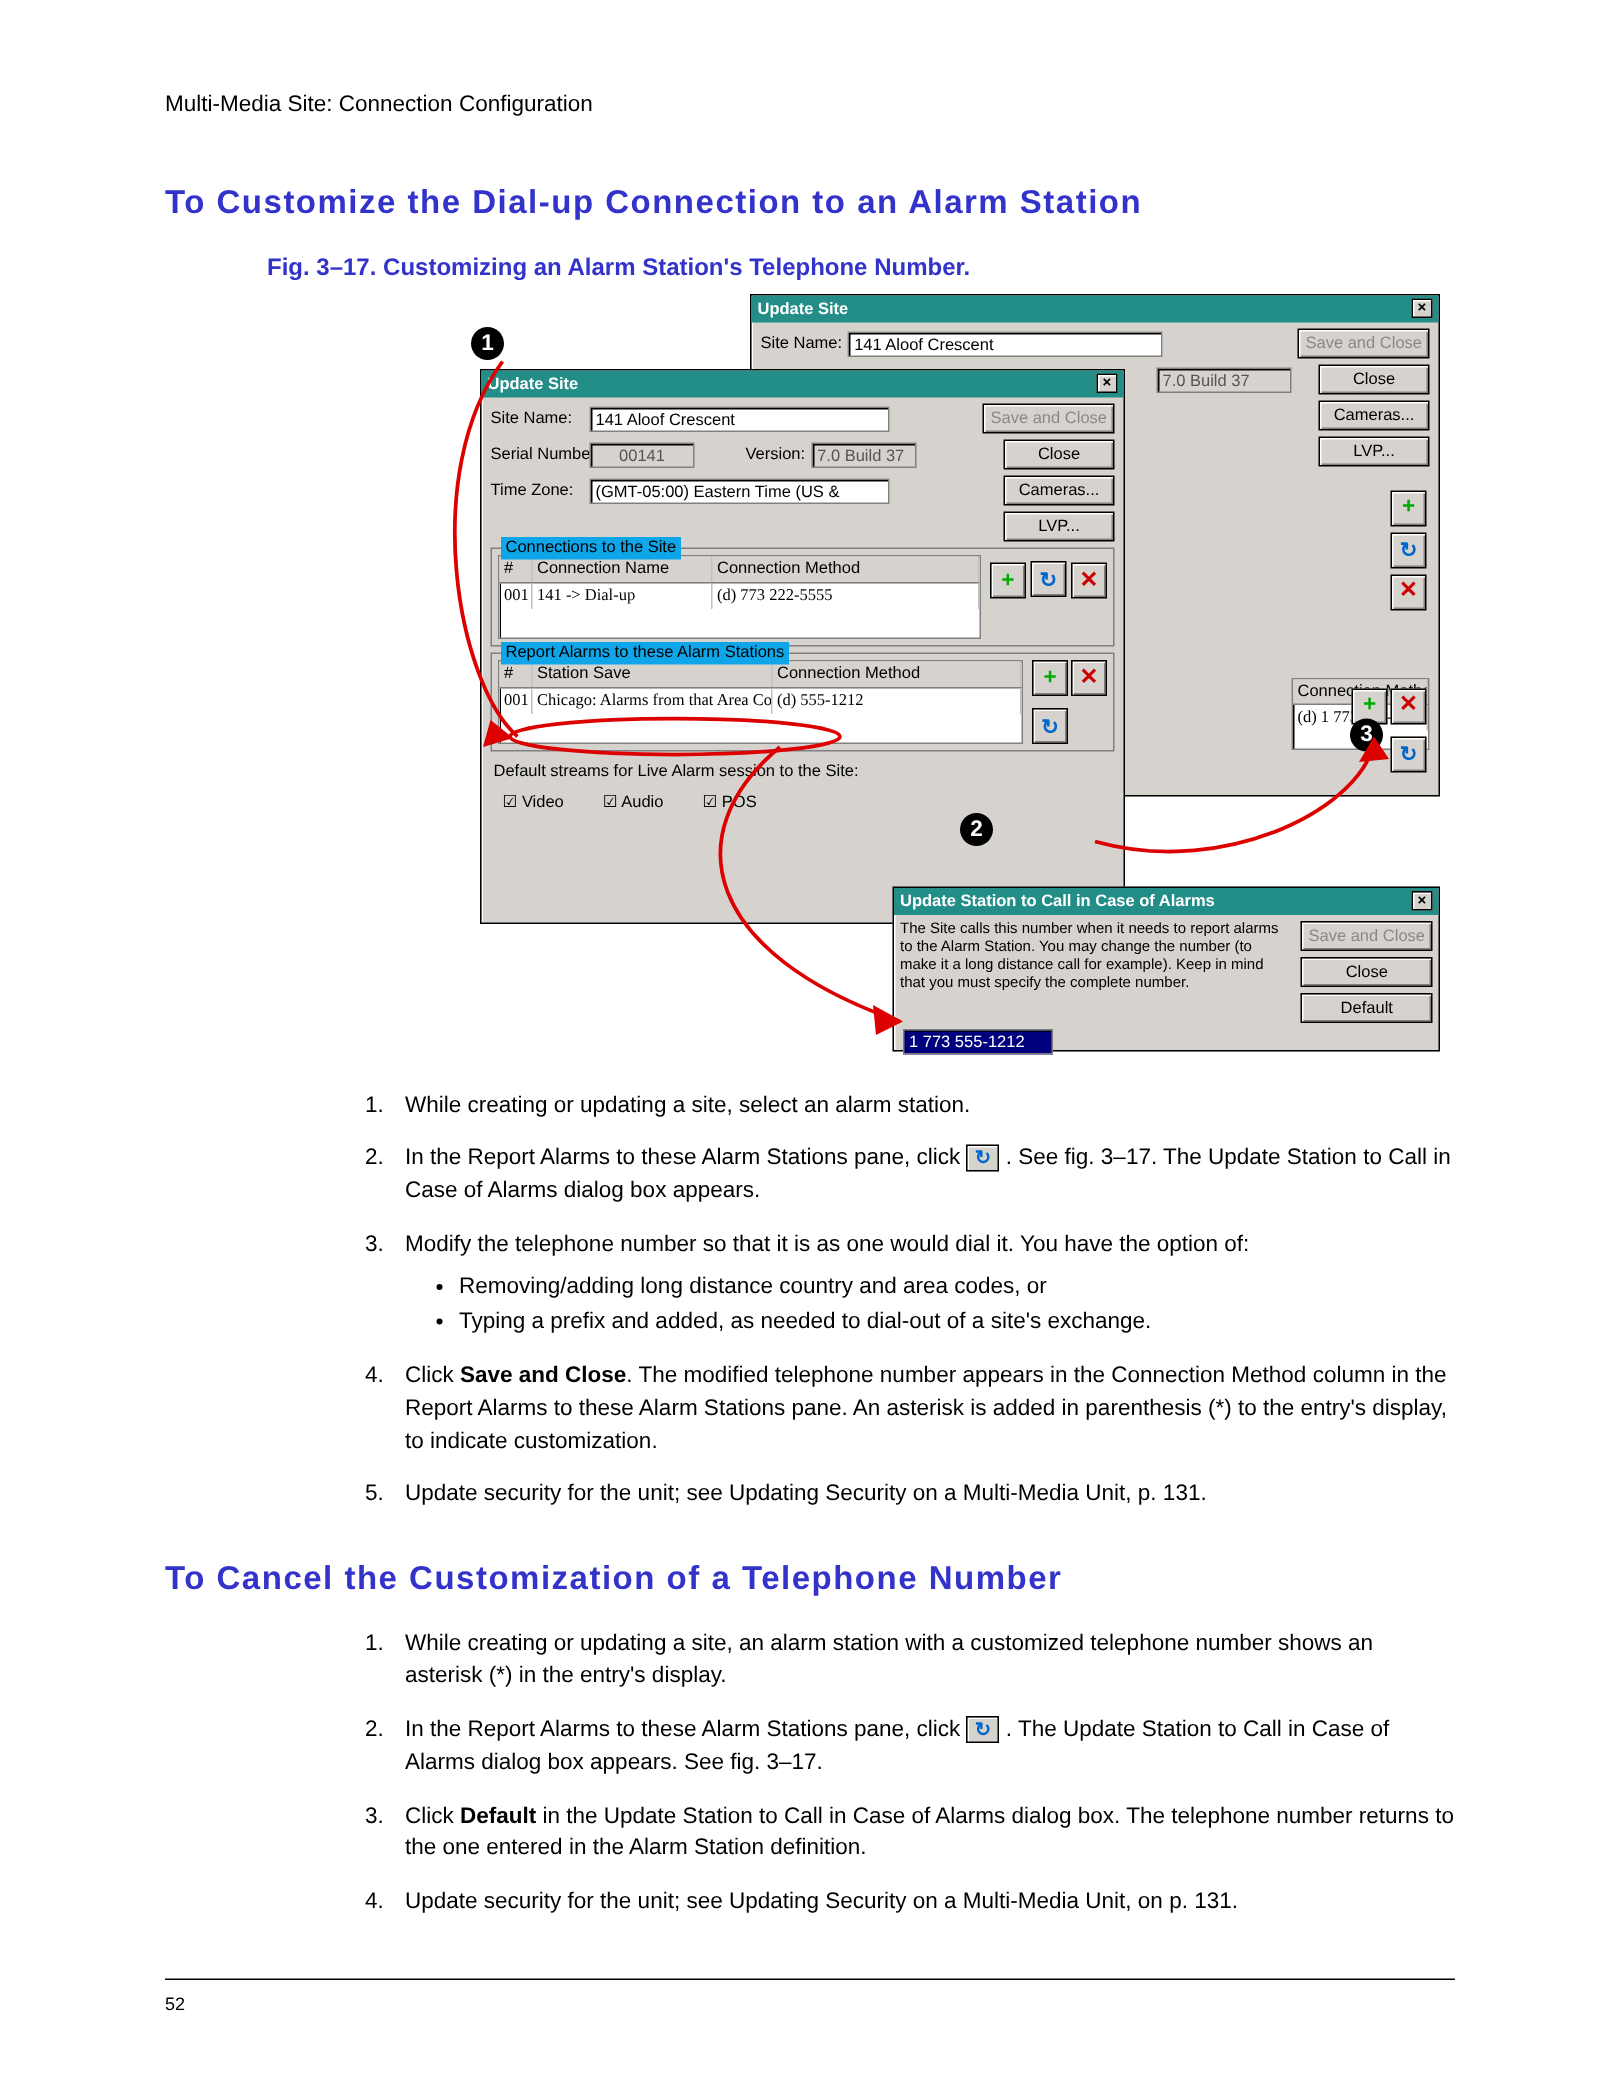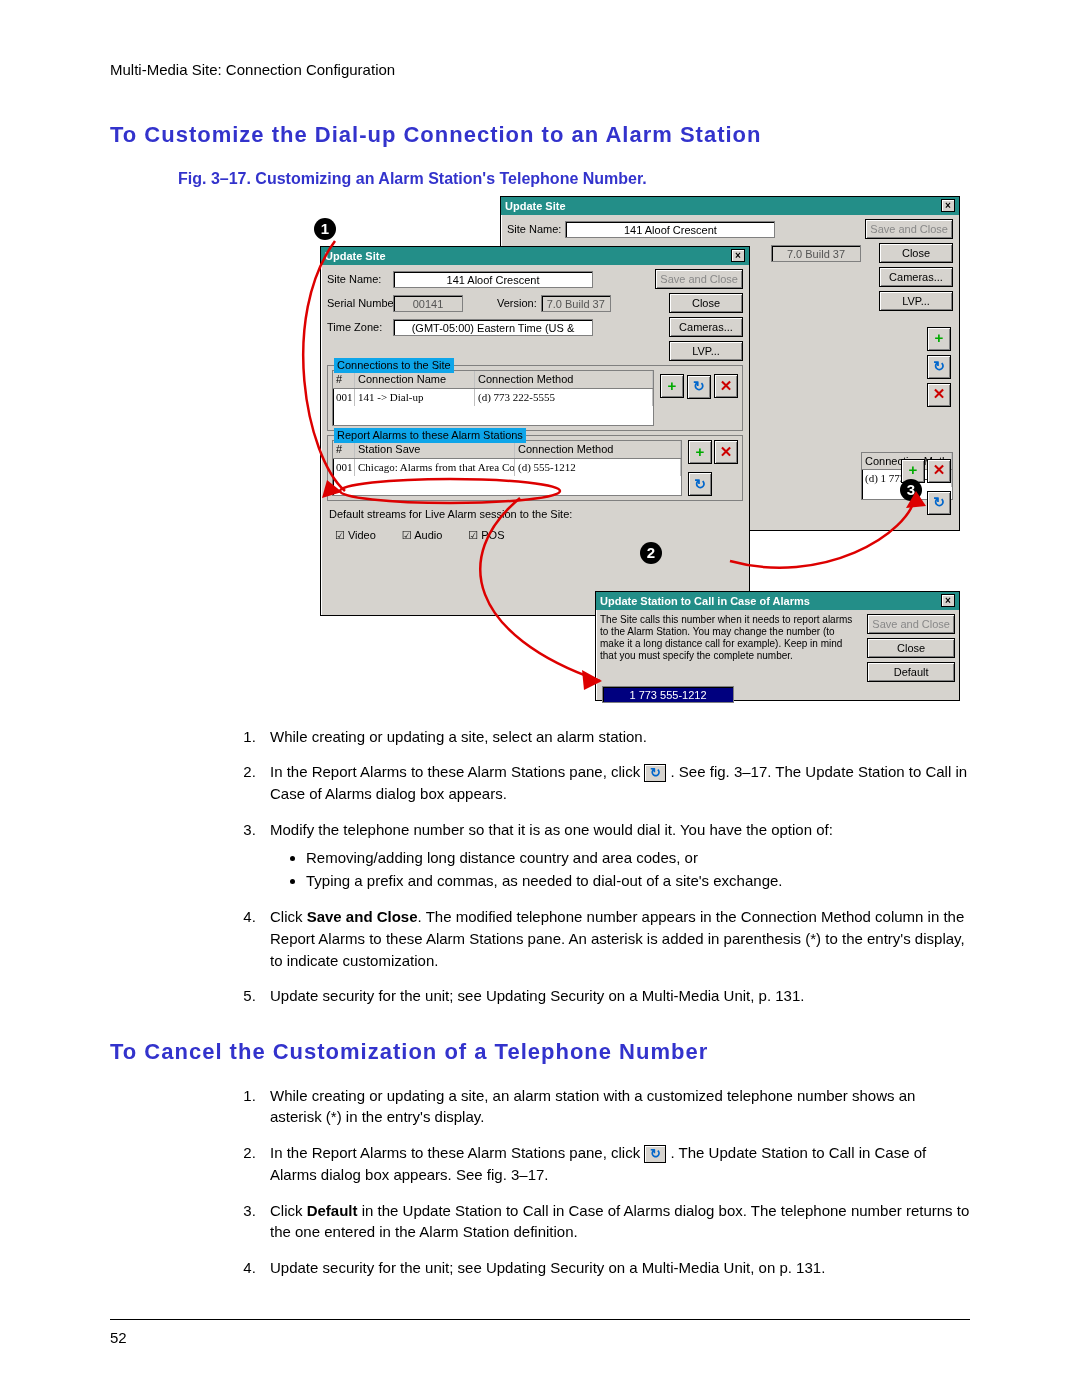--- a/index.html
+++ b/index.html
@@ -70,21 +70,20 @@
   .row { display: flex; align-items: center; margin: 4px 6px; gap: 4px; }
   .lbl { font-size: 11px; white-space: nowrap; }
   .txt {
     background: #fff;
     border: 1px solid #808080;
     box-shadow: inset 1px 1px 0 #000;
     padding: 1px 3px;
     font-size: 11px;
     height: 17px;
     overflow: hidden;
-    text-align: center;
   }
   .txt.ro { background: #d6d3ce; color: #555; }
   .btn95 {
     background: #d6d3ce;
     border: 1px solid #000;
     box-shadow: inset 1px 1px 0 #fff, inset -1px -1px 0 #808080;
     padding: 2px 4px;
     font-size: 11px;
     text-align: center;
     min-width: 74px;
@@ -171,21 +170,21 @@
     box-shadow: inset 1px 1px 0 #fff;
     align-items: center; justify-content: center;
     font-size: 13px; color: #06c; font-weight: bold;
     vertical-align: middle;
   }
   hr.footrule {
     margin-top: 40px;
     border: none;
     border-top: 1px solid #000;
   }
-  .pagenum { margin: 8px 0 0 0; font-size: 15px; }
+  .pagenum { margin: 8px 0 0 0; font-size: 12px; }
 </style>
 </head>
 <body>
 
 <div class="breadcrumb">Multi-Media Site: Connection Configuration</div>
 
 <h2 class="section">To Customize the Dial-up Connection to an Alarm Station</h2>
 
 <div class="fig-caption">Fig. 3–17.   Customizing an Alarm Station's Telephone Number.</div>
 
@@ -334,21 +333,21 @@
     </div>
     <div style="display:flex; gap:6px; padding:4px;">
       <div style="flex:1; font-size:10px; line-height:1.2;">The Site calls this number when it needs to report alarms to the Alarm Station. You may change the number (to make it a long distance call for example). Keep in mind that you must specify the complete number.</div>
       <div style="display:flex; flex-direction:column; gap:4px;">
         <div class="btn95 dis">Save and Close</div>
         <div class="btn95">Close</div>
         <div class="btn95">Default</div>
       </div>
     </div>
     <div style="padding:0 6px 6px 6px;">
-      <div class="txt" style="width:132px; background:#00007f; color:#fff;">1 773 555-1212</div>
+      <div class="txt" style="width:100px; background:#00007f; color:#fff;">1 773 555-1212</div>
     </div>
   </div>
 
   <div class="callout-num" style="left:104px; top:22px;">1</div>
   <div class="callout-num" style="left:430px; top:346px;">2</div>
   <div class="callout-num" style="left:690px; top:283px;">3</div>
 
   <svg width="750" height="510" style="position:absolute;left:0;top:0;pointer-events:none;">
     <ellipse cx="240" cy="295" rx="110" ry="12" fill="none" stroke="#d00" stroke-width="2.5"></ellipse>
     <path d="M125 45 C 70 120, 95 260, 135 295" fill="none" stroke="#d00" stroke-width="2.5"></path>
@@ -364,21 +363,21 @@
   <li><span>While creating or updating a site, select an alarm station.</span></li>
   <li>
     <span>In the Report Alarms to these Alarm Stations pane, click </span>
     <span class="inline-icon">↻</span>
     <span>. See fig. 3–17. The Update Station to Call in Case of Alarms dialog box appears.</span>
   </li>
   <li>
     <span>Modify the telephone number so that it is as one would dial it. You have the option of:</span>
     <ul class="sub">
       <li>Removing/adding long distance country and area codes, or</li>
-      <li>Typing a prefix and commas, as needed to dial-out of a site's exchange.</li>
+      <li>Typing a prefix and added, as needed to dial-out of a site's exchange.</li>
     </ul>
   </li>
   <li>
     <span>Click </span><b>Save and Close</b><span>. The modified telephone number appears in the Connection Method column in the Report Alarms to these Alarm Stations pane. An asterisk is added in parenthesis (*) to the entry's display, to indicate customization.</span>
   </li>
   <li><span>Update security for the  unit; see Updating Security on a Multi-Media Unit,  p. 131.</span></li>
 </ol>
 
 <h2 class="section">To Cancel the Customization of a Telephone Number</h2>
 

